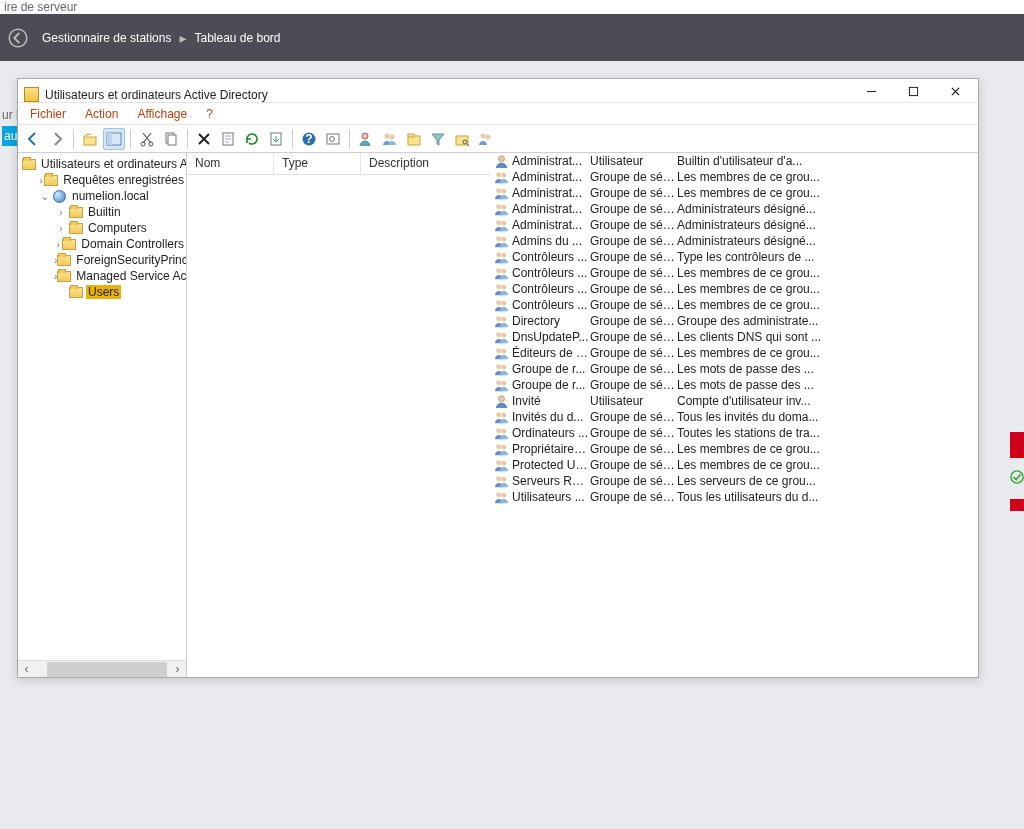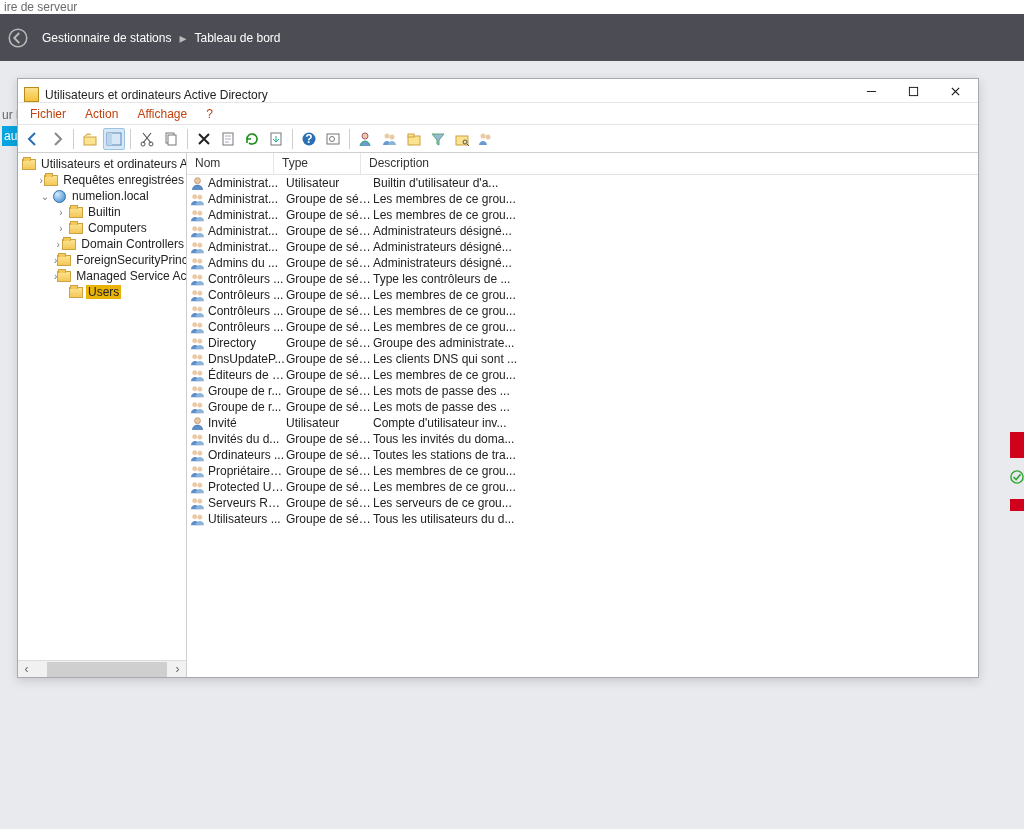--- a/index.html
+++ b/index.html
@@ -37,21 +37,21 @@
 .tree-row.sel .label{background:#eab308}
 .tree-row .label{padding:0 2px}
 .folder-icon{width:14px;height:11px;background:linear-gradient(#fce38f,#f4c859);border:1px solid #cda241;position:relative;display:inline-block}
 .folder-icon::before{content:"";position:absolute;top:-3px;left:0;width:6px;height:3px;background:#f4c859;border:1px solid #cda241;border-bottom:none}
 .globe-icon{width:13px;height:13px;border-radius:50%;background:radial-gradient(circle at 30% 30%,#cfe9ff,#3a86c8);display:inline-block;border:1px solid #2d6da3}
 
 .tree-scroll{height:17px;background:#f1f1f1;border-top:1px solid #dcdcdc;display:flex;align-items:center}
 .tree-scroll .sbtn{width:17px;height:17px;display:flex;align-items:center;justify-content:center;color:#666}
 .tree-scroll .thumb{flex:0 0 120px;height:15px;background:#cfcfcf;margin-left:12px}
 
-.list{flex:1;display:flex;flex-direction:column;overflow:hidden}
+.list{flex:1;display:flex;flex-direction:row;overflow:hidden}
 .list-head{height:22px;display:flex;border-bottom:1px solid #e2e2e2}
 .list-head .col{padding:3px 8px;color:#333;border-right:1px solid #e7e7e7}
 .list-head .col:last-child{border-right:none}
 .c-name{width:87px}
 .c-type{width:87px}
 .c-desc{flex:0 0 130px}
 
 .list-body{flex:1;overflow:hidden}
 .lrow{height:16px;display:flex;align-items:center}
 .lrow .licon{width:18px;display:flex;justify-content:flex-end;margin-right:3px}

